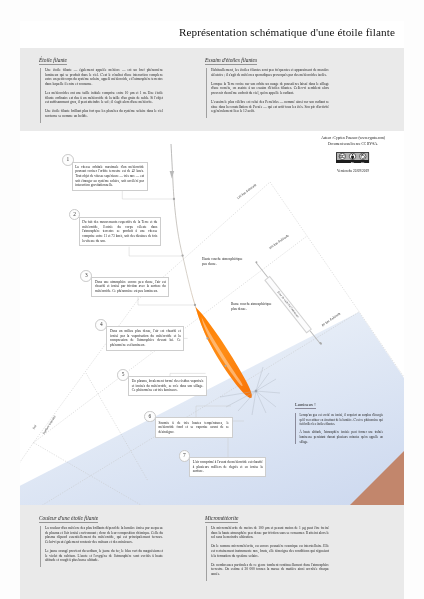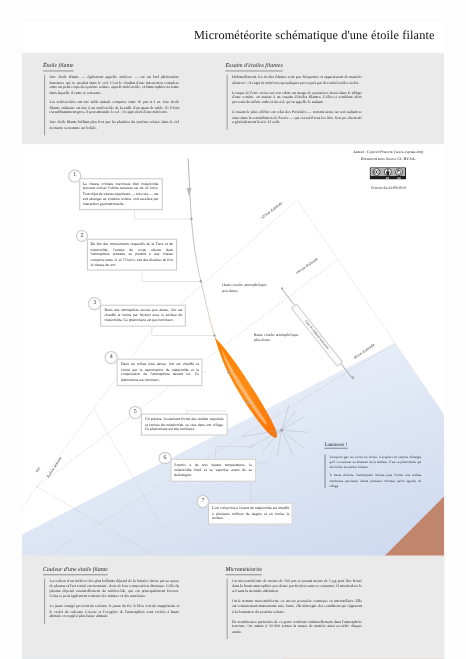--- a/index.html
+++ b/index.html
@@ -61,21 +61,21 @@
   #lumbox .b{margin-top:3px;border-left:.9px solid #8a8a9a;padding-left:3.5px;
              font-size:3.05px;line-height:1.55;color:#232323;text-align:justify;}
   #lumbox .b p{margin:0 0 3px 0;}
 </style>
 </head>
 <body>
 
 <div id="page">
 
   <div id="titlebar">
-    <div class="t">Micrométéorite schématique d'une étoile filante</div>
+    <div class="t">Représentation schématique d'une étoile filante</div>
   </div>
 
   <div id="topband">
     <div class="col-h" style="left:19px;top:9px;"><span>Étoile filante</span></div>
     <div class="col-body" style="left:20px;top:20px;width:118px;">
       <p>Une étoile filante — également appelée météore — est un bref phénomène lumineux qui se produit dans le ciel. C'est le résultat d'une interaction complexe entre un petit corps du système solaire, appelé météoroïde, et l'atmosphère terrestre dans laquelle il entre et consume.</p>
       <p>Les météoroïdes ont une taille initiale comprise entre 10 µm et 1 m. Une étoile filante ordinaire est due à un météoroïde de la taille d'un grain de sable. Si l'objet est suffisamment gros, il peut atteindre le sol ; il s'agit alors d'une météorite.</p>
       <p>Une étoile filante brillant plus fort que les planètes du système solaire dans le ciel nocturne se nomme un bolide.</p>
     </div>
     <div class="col-h" style="left:185px;top:9px;"><span>Essaim d'étoiles filantes</span></div>

